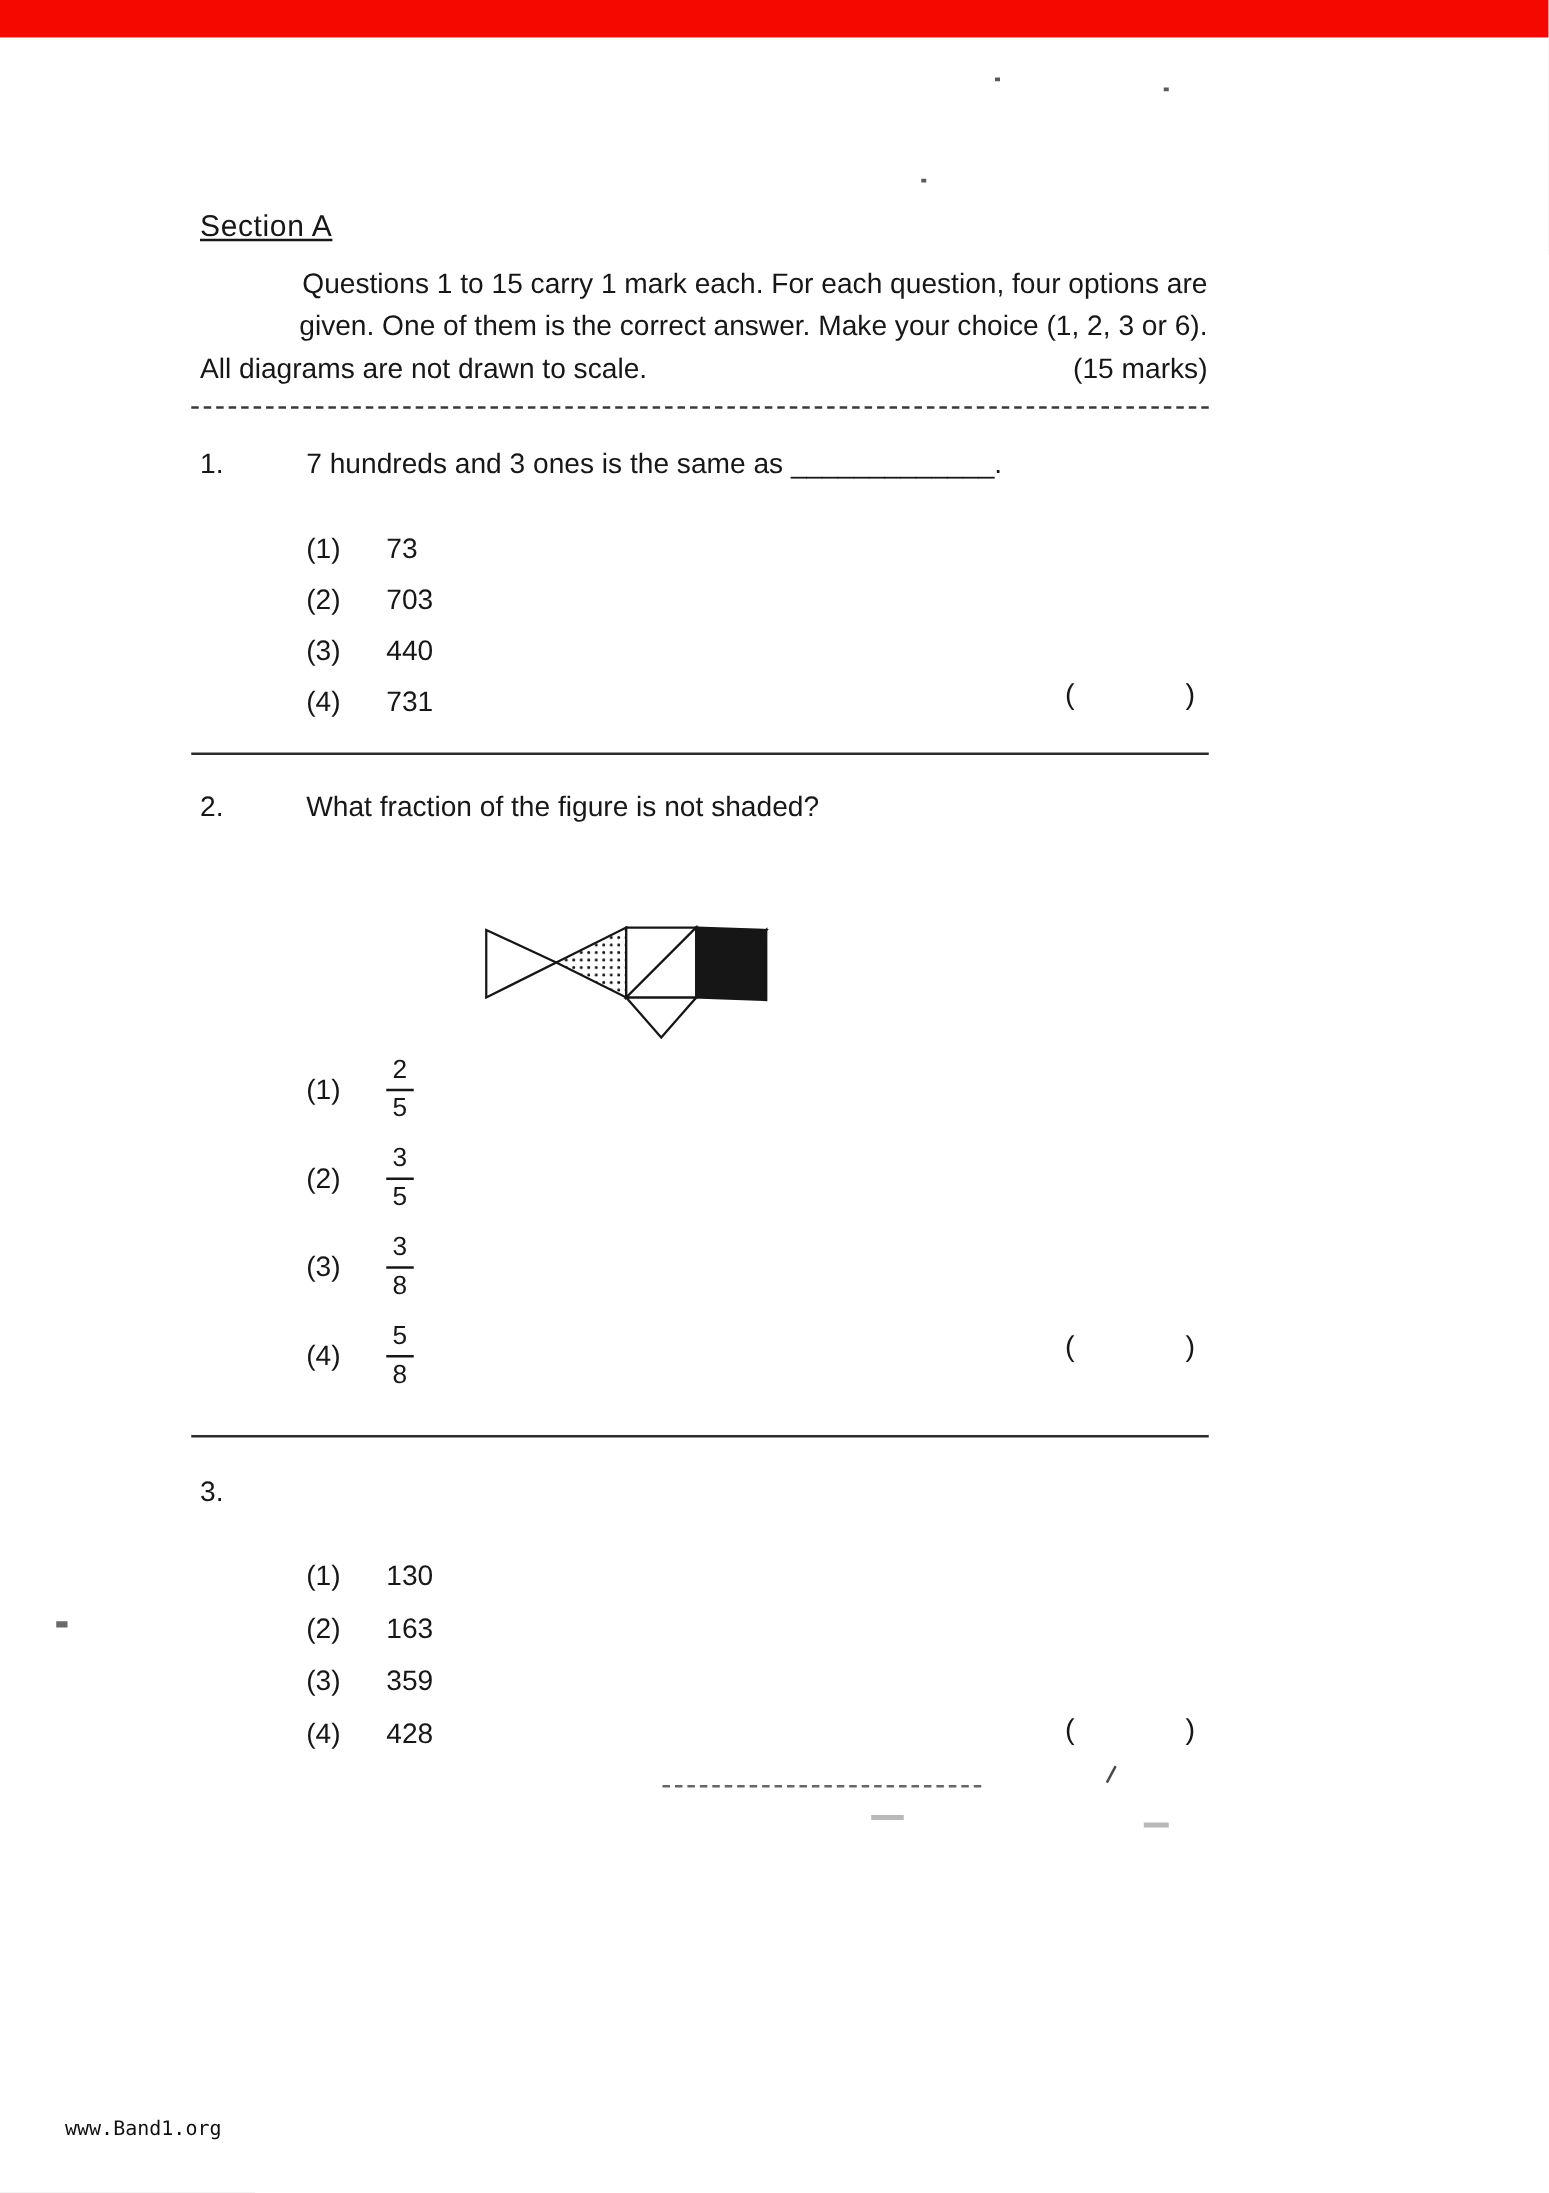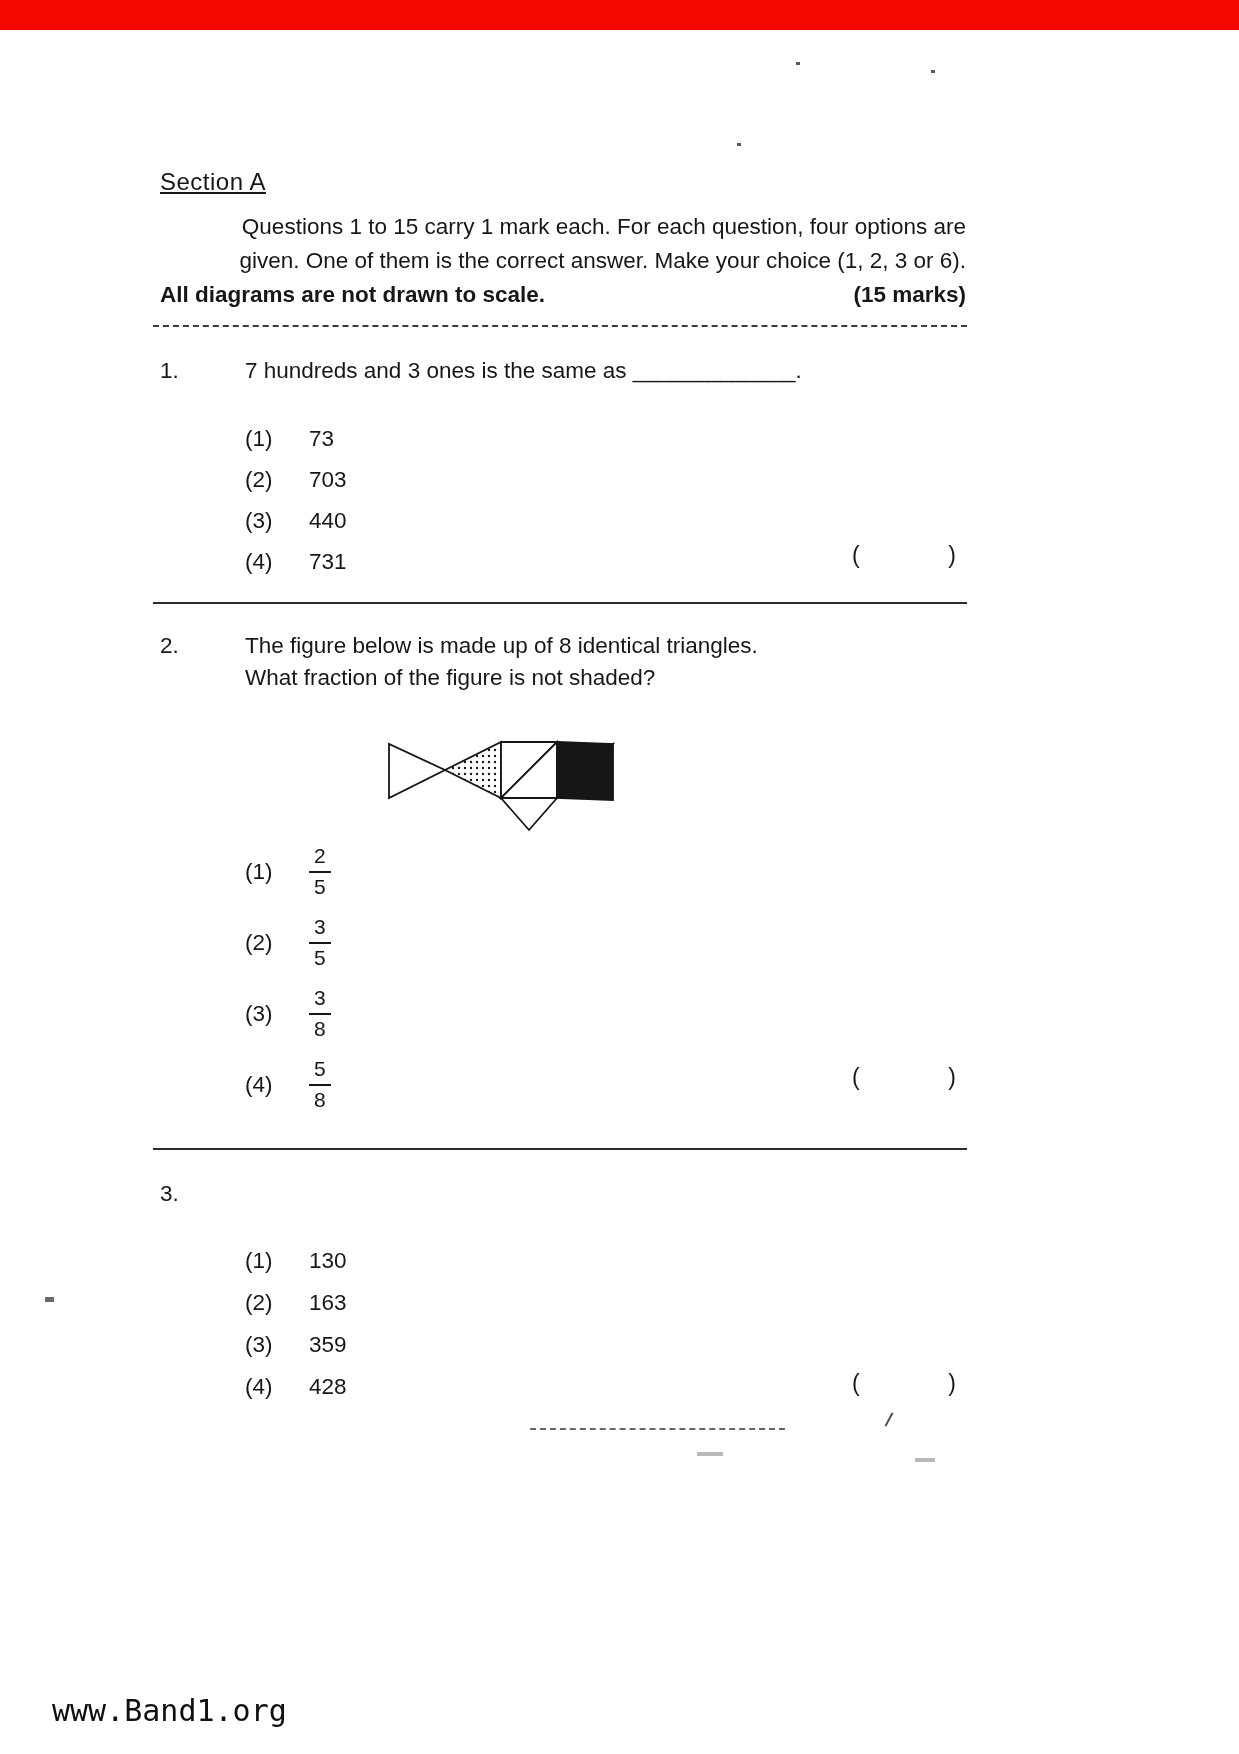--- a/index.html
+++ b/index.html
@@ -9,21 +9,21 @@
     font-family:"Liberation Sans", sans-serif; color:#171717;
   }
   .topbar { position:absolute; top:0; left:0; width:1239px; height:30px; background:#f40800; }
 
   .section-title {
     position:absolute; left:160px; top:168px;
     font-size:24px; font-weight:normal; text-decoration:underline; letter-spacing:0.5px;
   }
   .intro { position:absolute; left:160px; top:210px; width:806px; font-size:22.5px; line-height:34px;text-align:right; }
   .intro-line { white-space:nowrap; }
-  .intro-last { display:flex; justify-content:space-between;font-weight:bold; }
+  .intro-last { display:flex; justify-content:space-between; }
 
   .divider { position:absolute; left:153px; width:814px; border-top:2.5px solid #2c2c2c; }
   .divider.dashed { border-top-style:dashed; border-top-color:#3a3a3a; }
   .div1 { top:325px; } .div2 { top:602px; } .div3 { top:1148px; }
 
   .q-block { position:absolute; left:160px; width:806px; font-size:22.5px; line-height:32px; }
   .q1 { top:355px; } .q2 { top:630px; } .q3 { top:1178px; }
   .q-row { display:flex; }
   .qnum { flex:0 0 85px; }
   .qtext-lines { flex:1; }
@@ -39,21 +39,21 @@
   .fraction .num { border-bottom:2px solid #171717; padding:0 5px 2px; }
   .fraction .den { padding-top:2px; }
 
   .bracket { position:absolute; left:852px; width:104px; display:flex; justify-content:space-between; font-size:23px; }
   .bracket1 { top:542px; } .bracket2 { top:1064px; } .bracket3 { top:1370px; }
 
   .figure-wrap { position:absolute; left:385px; top:712px; }
 
   .footer {
     position:absolute; left:52px; top:1693px;
-    font-family:"DejaVu Sans Mono", monospace; font-size:30px; color:#101010;
+    font-family:"DejaVu Sans Mono", monospace; font-size:16px; color:#101010;
   }
 
   
   .artifact { position:absolute; background:#5a5a5a; }
   .art-dot1 { top:62px; left:796px; width:4px; height:3px; }
   .art-dot2 { top:70px; left:931px; width:4px; height:3px; }
   .art-dot3 { top:143px; left:737px; width:4px; height:3px; }
   .art-leftmark { top:1297px; left:45px; width:9px; height:5px; background:#6a6a6a; }
   .art-dash { top:1428px; left:530px; width:255px; height:0; background:none; border-top:2px dashed #666; }
   .art-tick { top:1412px; left:888px; width:2px; height:15px; transform:rotate(28deg); background:#4a4a4a; }
@@ -110,21 +110,20 @@
     <span>(</span>
     <span>)</span>
   </div>
 
   <div class="divider div2"></div>
 
   <div class="q-block q2">
     <div class="q-row">
       <span class="qnum">2.</span>
       <span class="qtext-lines">
-        <div>The figure below is made up of 8 identical triangles.</div>
         <div>What fraction of the figure is not shaded?</div>
       </span>
     </div>
   </div>
 
   <div class="figure-wrap">
     <svg width="240" height="125" viewBox="0 0 240 125">
       <defs>
         <pattern id="dots" width="6" height="6" patternUnits="userSpaceOnUse">
           <circle cx="2" cy="2" r="1.2" fill="#161616"></circle>

